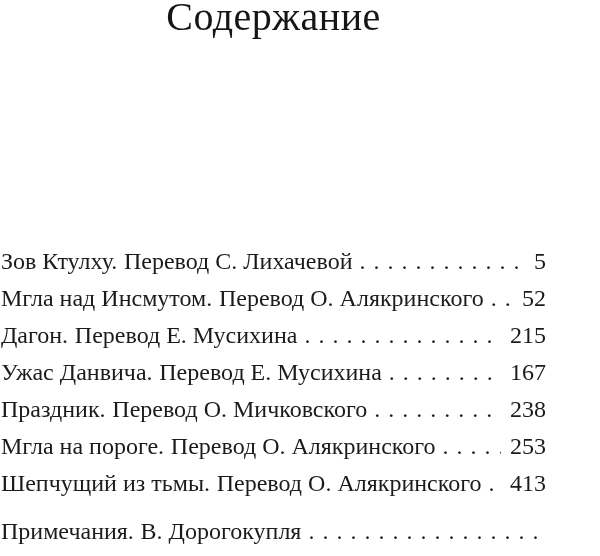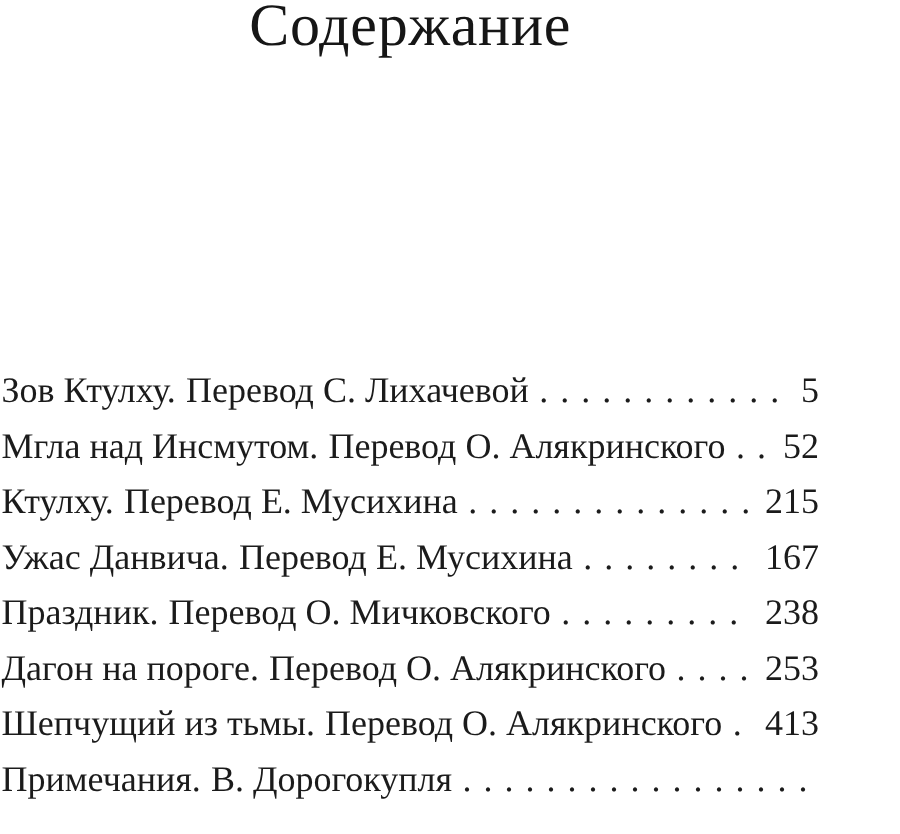--- a/index.html
+++ b/index.html
@@ -32,21 +32,21 @@
   }
   .toc-row {
     display: flex;
     align-items: baseline;
     height: 37px;
     line-height: 37px;
     font-size: 24px;
     white-space: nowrap;
   }
   .toc-row.gap-before {
-    margin-top: 0;
+    margin-top: 11px;
     align-items: flex-end;
   }
   .entry-title {
     flex: 0 0 auto;
     font-family: Liberation Serif, serif;
   }
   .entry-translator {
     flex: 0 0 auto;
     margin-left: 0.28em;
   }
@@ -81,42 +81,42 @@
     </div>
 
     <div class="toc-row">
       <span class="entry-title">Мгла над Инсмутом.</span>
       <span class="entry-translator">Перевод О. Алякринского</span>
       <span class="leader">. . . . . . . . . . . . . . . . . . . . . . . . . . . . . . . . . . . . . . . . . . . . . . . . . . . . . . . . . . . .</span>
       <span class="page-num">52</span>
     </div>
 
     <div class="toc-row">
-      <span class="entry-title">Ктулху.</span>
+      <span class="entry-title">Дагон.</span>
       <span class="entry-translator">Перевод Е. Мусихина</span>
       <span class="leader">. . . . . . . . . . . . . . . . . . . . . . . . . . . . . . . . . . . . . . . . . . . . . . . . . . . . . . . . . . . .</span>
       <span class="page-num">215</span>
     </div>
 
     <div class="toc-row">
       <span class="entry-title">Ужас Данвича.</span>
       <span class="entry-translator">Перевод Е. Мусихина</span>
       <span class="leader">. . . . . . . . . . . . . . . . . . . . . . . . . . . . . . . . . . . . . . . . . . . . . . . . . . . . . . . . . . . .</span>
       <span class="page-num">167</span>
     </div>
 
     <div class="toc-row">
       <span class="entry-title">Праздник.</span>
       <span class="entry-translator">Перевод О. Мичковского</span>
       <span class="leader">. . . . . . . . . . . . . . . . . . . . . . . . . . . . . . . . . . . . . . . . . . . . . . . . . . . . . . . . . . . .</span>
       <span class="page-num">238</span>
     </div>
 
     <div class="toc-row">
-      <span class="entry-title">Дагон на пороге.</span>
+      <span class="entry-title">Мгла на пороге.</span>
       <span class="entry-translator">Перевод О. Алякринского</span>
       <span class="leader">. . . . . . . . . . . . . . . . . . . . . . . . . . . . . . . . . . . . . . . . . . . . . . . . . . . . . . . . . . . .</span>
       <span class="page-num">253</span>
     </div>
 
     <div class="toc-row">
       <span class="entry-title">Шепчущий из тьмы.</span>
       <span class="entry-translator">Перевод О. Алякринского</span>
       <span class="leader">. . . . . . . . . . . . . . . . . . . . . . . . . . . . . . . . . . . . . . . . . . . . . . . . . . . . . . . . . . . .</span>
       <span class="page-num">413</span>

